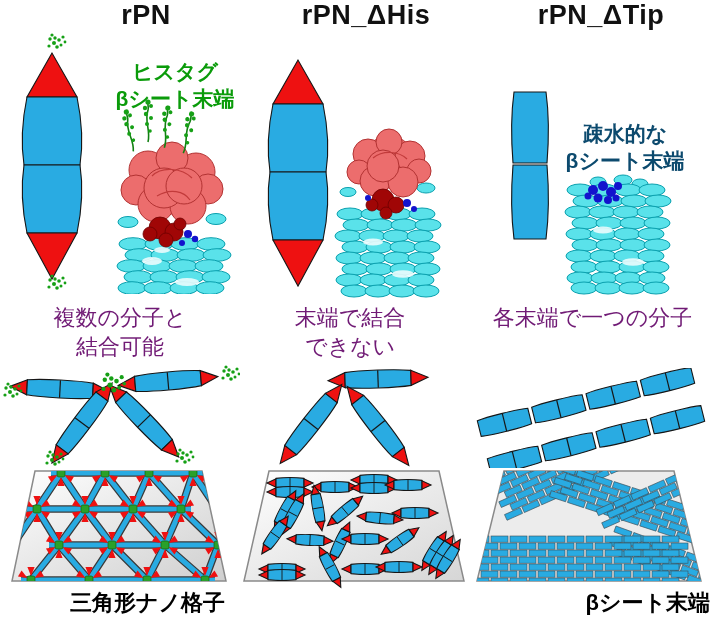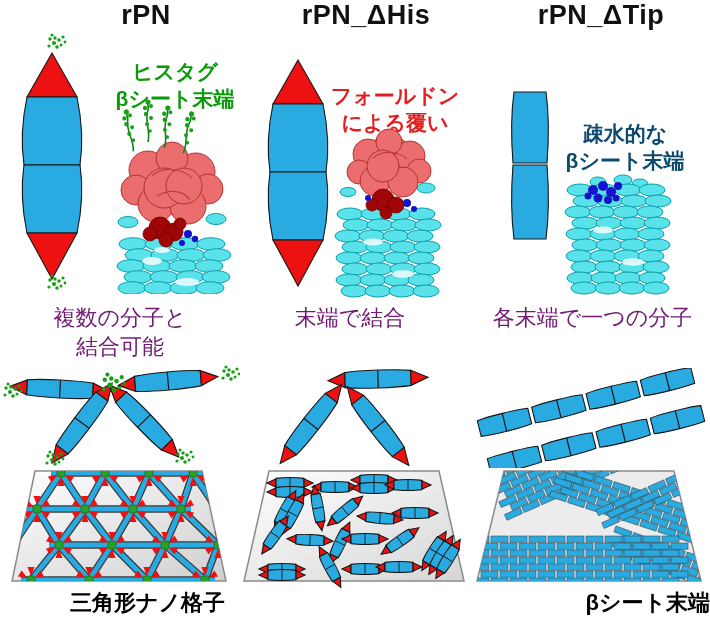--- a/index.html
+++ b/index.html
@@ -131,24 +131,20 @@
     <use href="#m1hb" transform="translate(100,16) rotate(12)"></use>
   </svg>
 
   <svg class="abs" style="left:258px;top:40px" width="80" height="260" viewBox="0 0 80 260">
     <polygon class="sred" points="40,20 15,64 65,64"></polygon>
     <path class="sblue" d="M15,64 C10,88 9,112 12,132 L68,132 C71,112 70,88 65,64 Z"></path>
     <path class="sblue" d="M12,132 C9,152 10,176 15,200 L65,200 C70,176 71,152 68,132 Z"></path>
     <polygon class="sred" points="15,200 65,200 40,246"></polygon>
   </svg>
 
-  <div class="ann ann-red" style="left:320px;top:62px;width:150px">
-    <div>フォールドン</div>
-    <div>による覆い</div>
-  </div>
 
   <svg class="abs" style="left:323px;top:126px" width="140" height="172" viewBox="0 0 140 172">
     <defs>
       <g id="m2cr">
         <ellipse class="coil" cx="-36" cy="0" rx="13" ry="6"></ellipse>
           <ellipse class="coil" cx="-12" cy="0" rx="13" ry="6"></ellipse>
         <ellipse class="coil" cx="12" cy="0" rx="13" ry="6"></ellipse>
           <ellipse class="coil" cx="36" cy="0" rx="13" ry="6"></ellipse>
       </g>
     </defs>
@@ -230,20 +226,21 @@
         <circle class="bdot" cx="68" cy="28" r="3.5"></circle>
     </g>
   </svg>
 
   <div class="mid" style="left:15px;width:210px">
     <div>複数の分子と</div>
     <div>結合可能</div>
   </div>
   <div class="mid" style="left:255px;width:190px">
     <div>末端で結合</div>
+    <div>できない</div>
   </div>
   <div class="mid" style="left:475px;width:235px">
     <div>各末端で一つの分子</div>
   </div>
 
   <svg class="abs" style="left:2px;top:360px" width="238" height="107" viewBox="0 0 238 107">
     <defs>
       <g id="ssp">
         <polygon class="sred" points="-50,0 -33,-7.5 -33,7.5"></polygon>
         <path class="sblue" d="M-33,-7.5 C-18,-9.5 18,-9.5 33,-7.5 L33,7.5 C18,9.5 -18,9.5 -33,7.5 Z"></path>

